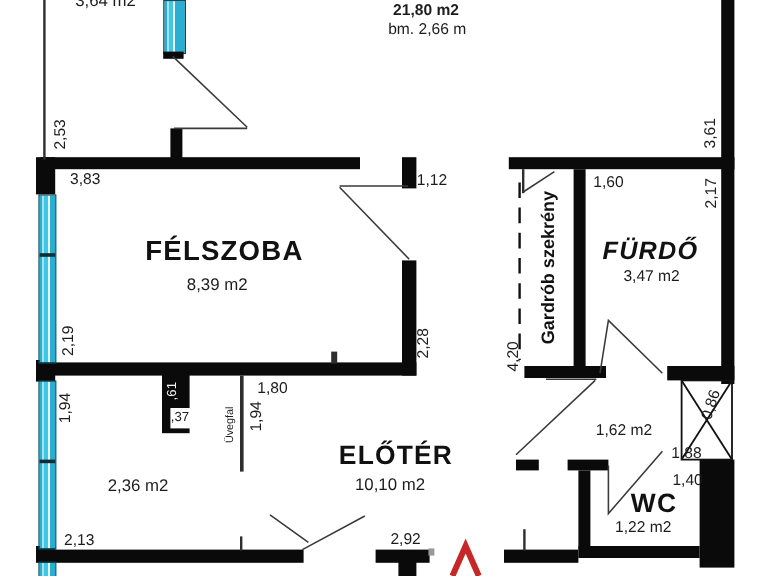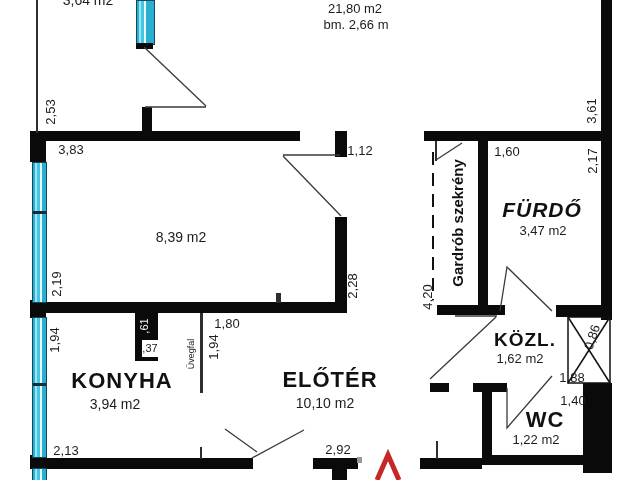--- a/index.html
+++ b/index.html
@@ -81,35 +81,34 @@
     <g stroke="#111" stroke-width="1.5" fill="none">
       <rect x="568" y="317" width="42" height="66"></rect>
       <line x1="568" y1="317" x2="610" y2="383"></line>
       <line x1="610" y1="317" x2="568" y2="383"></line>
     </g>
     <line x1="433" y1="152" x2="433" y2="300" stroke="#111" stroke-width="2" stroke-dasharray="13 8"></line>
     <polyline points="377,480 388,455 399,480" stroke="#c62828" stroke-width="5" fill="none"></polyline>
   </svg>
 
   <div class="lbl room-area" style="left:88px;top:0px;">3,64 m2</div>
-  <div class="lbl room-area" style="left:355px;top:8px;font-size:13px;">21,80 m2</div>
+  <div class="lbl room-area" style="left:355px;top:8px;font-size:13px;font-weight:bold;">21,80 m2</div>
   <div class="lbl" style="left:356px;top:24px;">bm. 2,66 m</div>
 
+  <div class="lbl room-name" style="left:187px;top:209px;font-size:23px;">FÉLSZOBA</div>
   <div class="lbl room-area" style="left:181px;top:237px;">8,39 m2</div>
 
-  <div class="lbl room-name" style="left:122px;top:381px;">KONYHA</div>
-  <div class="lbl room-area" style="left:115px;top:404px;">3,94 m2</div>
+  <div class="lbl room-area" style="left:115px;top:404px;">2,36 m2</div>
 
   <div class="lbl room-name" style="left:330px;top:380px;">ELŐTÉR</div>
   <div class="lbl room-area" style="left:325px;top:403px;">10,10 m2</div>
 
   <div class="lbl room-name" style="left:542px;top:210px;font-size:21px;font-style:italic;">FÜRDŐ</div>
   <div class="lbl room-area" style="left:543px;top:230px;font-size:13px;">3,47 m2</div>
 
-  <div class="lbl room-name" style="left:525px;top:340px;font-size:19px;">KÖZL.</div>
   <div class="lbl room-area" style="left:520px;top:358px;font-size:13px;">1,62 m2</div>
 
   <div class="lbl room-name" style="left:528px;top:420px;padding-left:34px;">WC</div>
   <div class="lbl room-area" style="left:536px;top:439px;font-size:13px;">1,22 m2</div>
 
   <div class="lbl rot room-name" style="left:457px;top:223px;font-size:15px;letter-spacing:0;">Gardrób szekrény</div>
 
   <div class="lbl rot" style="left:191px;top:354px;font-size:9px;">Üvegfal</div>
 
   <div class="lbl rot" style="left:50px;top:112px;">2,53</div>

